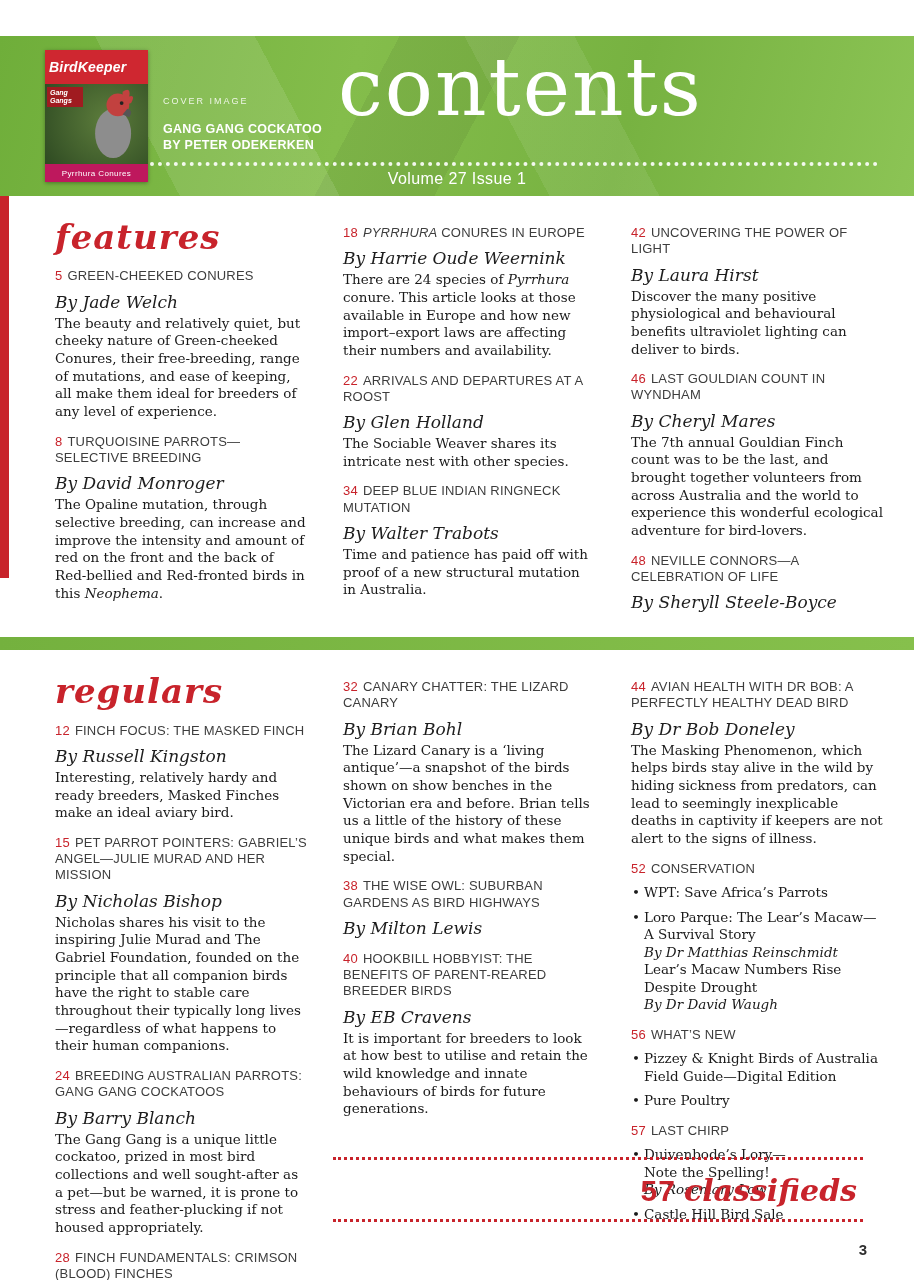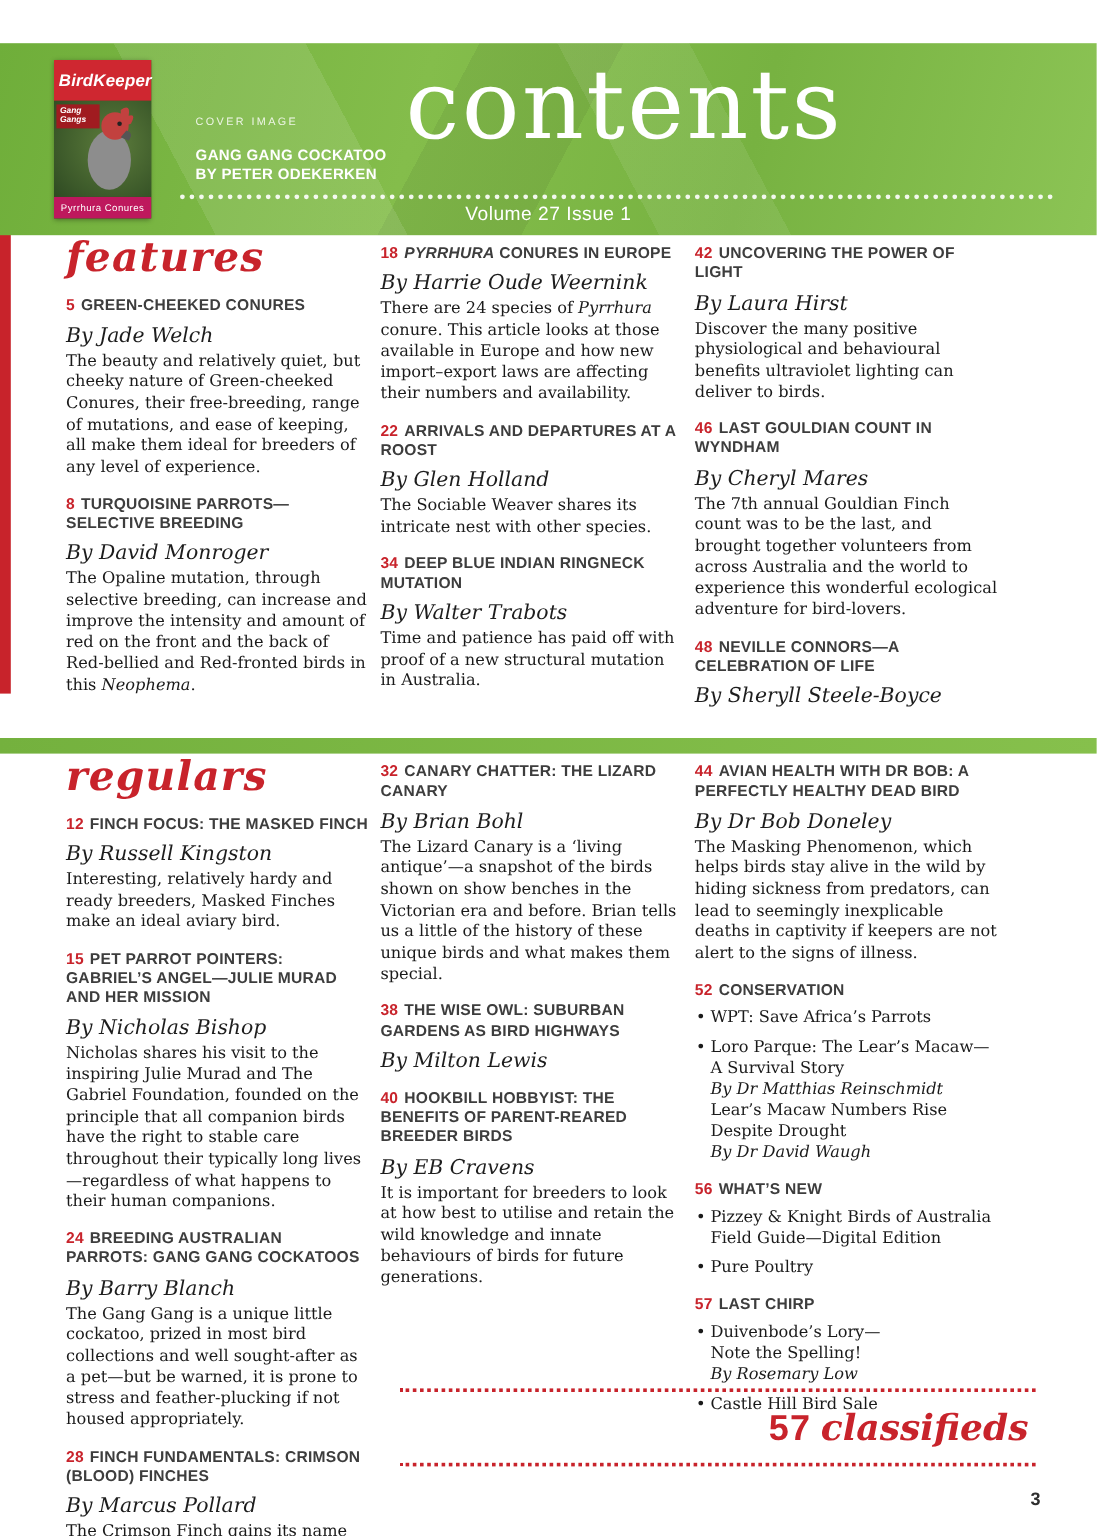--- a/index.html
+++ b/index.html
@@ -9,41 +9,41 @@
 
   
   .accent-bar{position:absolute;left:0;top:38px;width:9px;height:540px;background:#c8232b}
 
   
   .header{position:relative;margin-top:36px;height:160px;background:linear-gradient(105deg,#6fae3a,#84bd4b 38%,#77b241 68%,#8cc455);overflow:hidden}
   .header::before{content:"";position:absolute;inset:0;
     background:
       linear-gradient(62deg, transparent 18%, rgba(255,255,255,.10) 18% 34%, transparent 34% 55%, rgba(255,255,255,.08) 55% 66%, transparent 66%),
       linear-gradient(118deg, transparent 40%, rgba(0,0,0,.06) 40% 52%, transparent 52%);}
-  .cover{position:absolute;left:45px;top:14px;width:81px;height:132px;box-shadow:0 1px 4px rgba(0,0,0,.35);background:#2e4a22;display:flex;flex-direction:column}
+  .cover{position:absolute;left:45px;top:14px;width:103px;height:132px;box-shadow:0 1px 4px rgba(0,0,0,.35);background:#2e4a22;display:flex;flex-direction:column}
   .cv-mast{height:34px;background:#cf2730;color:#fff;display:flex;align-items:center;padding-left:4px;font-weight:700;font-style:italic;font-size:14px;letter-spacing:.2px}
   .cv-photo{flex:1;position:relative;background:radial-gradient(circle at 60% 45%,#5d7d3c,#2e4a22)}
   .cv-badge{position:absolute;left:2px;top:3px;background:#a01b20;color:#fff;font-style:italic;font-weight:700;font-size:7px;line-height:1.15;padding:2px 3px;max-width:36px}
   .cv-strip{height:18px;background:#be185d;color:#fff;font-size:8px;display:flex;align-items:center;justify-content:center;letter-spacing:.4px}
   .cv-bird{position:absolute;right:4px;top:2px}
   .cover-info{position:absolute;left:163px;top:60px;color:#fff;line-height:1.3}
   .ci-label{font-size:9px;letter-spacing:2px;color:rgba(255,255,255,.85);margin-bottom:13px}
   .ci-title,.ci-credit{font-weight:700;font-size:12.5px;letter-spacing:.3px}
   .contents-big{position:absolute;left:338px;top:4px;font-family:"DejaVu Serif",serif;font-size:80px;font-weight:400;color:#fff;letter-spacing:2px;line-height:1.2}
   .header-dots{position:absolute;left:150px;right:36px;top:126px;border-top:4px dotted rgba(255,255,255,.9)}
   .issue{position:absolute;top:134px;left:0;right:0;text-align:center;color:#fff;font-size:16px;letter-spacing:.4px}
 
   
-  .sec{display:flex;gap:10px;padding:1px 50px 0 55px}
+  .sec{display:flex;gap:36px;padding:23px 50px 0 55px}
   .col{flex:0 0 252px;width:252px}
   .col.pad{padding-top:6px}
   .sec-head{font-family:"DejaVu Serif",serif;font-style:italic;font-weight:700;font-size:34px;color:#c8232b;line-height:1.1;margin:0 0 12px 0;letter-spacing:1px}
 
   .item{margin-bottom:13px}
-  .t{font-size:13px;line-height:1.25;color:#3d3d3d;font-weight:700;letter-spacing:.2px;font-family:"Liberation Sans",sans-serif}
+  .t{font-size:13px;line-height:1.25;color:#3d3d3d;font-weight:400;letter-spacing:.2px;font-family:"Liberation Sans",sans-serif}
   .num{color:#c8232b;margin-right:5px}
   .it{font-style:italic}
   .by{font-family:"DejaVu Serif",serif;font-style:italic;font-size:17px;color:#1d1d1d;margin:7px 0 3px}
   .bd{font-family:"DejaVu Serif",serif;font-size:13.5px;line-height:1.31;color:#1a1a1a}
 
   .bul{list-style:none;margin-top:7px}
   .bul li{position:relative;padding-left:13px;margin-bottom:7px;font-family:"DejaVu Serif",serif;font-size:13.5px;line-height:1.3;color:#1a1a1a}
   .bul li::before{content:"\2022";position:absolute;left:1px;top:0;color:#1a1a1a}
   .ln{display:block}
   .bit{font-style:italic}

